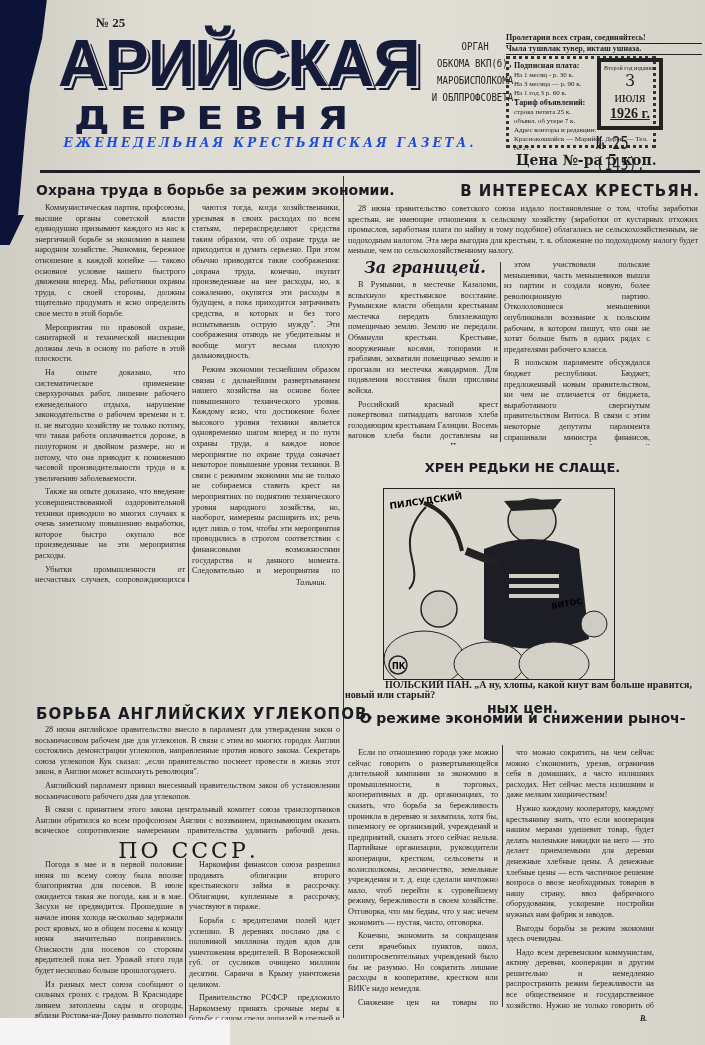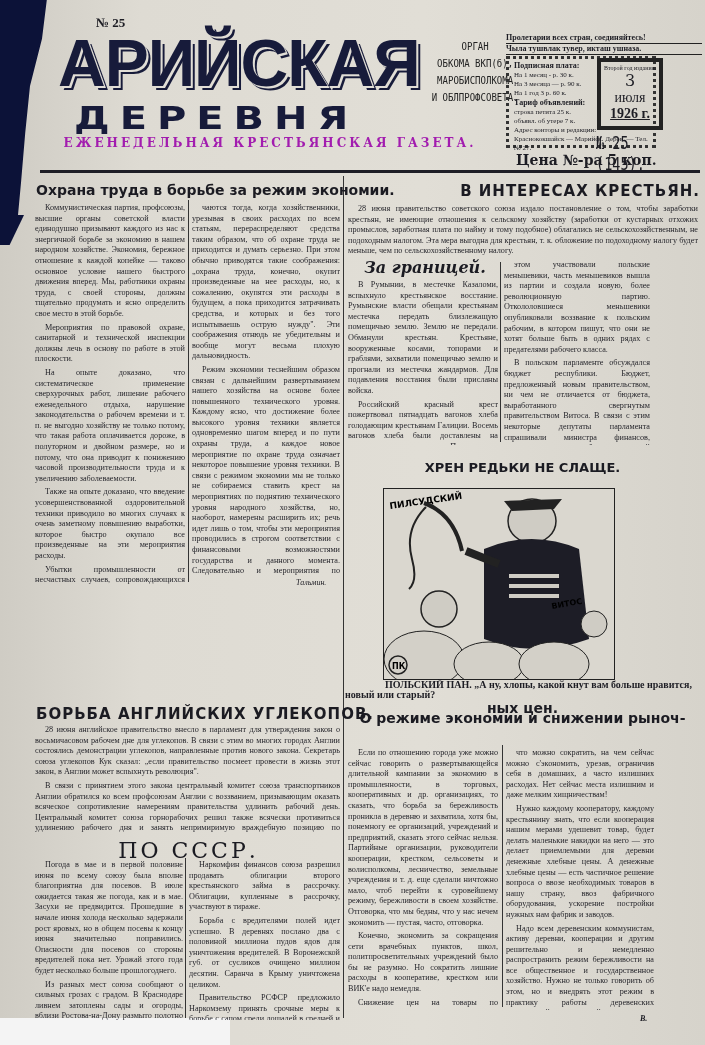--- a/index.html
+++ b/index.html
@@ -31,21 +31,21 @@
     text-shadow:2px 2px 0 #e1ded6, 4px 4px 0 #171b3a;
     text-align:right;
   }
   .title2 {
     position:absolute; left:74px; top:102px; font-family:"DejaVu Sans", sans-serif;
     font-weight:bold; font-size:40px; letter-spacing:10px; color:#171b3a; line-height:40px;
     transform:scaleY(0.8); transform-origin:top left;
   }
   .subtitle {
     position:absolute; left:60px; top:136px; width:420px; font-size:12px; font-weight:bold;
-    letter-spacing:3px; color:#a21caf; text-align:center; font-family:"DejaVu Serif", serif;
+    letter-spacing:3px; color:#1d4ed8; text-align:center; font-family:"DejaVu Serif", serif;font-style:italic;
   }
   .organ {
     position:absolute; left:430px; top:38px; width:110px; text-align:center;
     font-family:"DejaVu Sans Mono", monospace; font-size:11px; line-height:17px; color:#222;
     transform:scaleX(0.82); transform-origin:top left;
   }
   .slogan { position:absolute; left:506px; top:33px; width:196px; font-size:8px; font-weight:bold; line-height:10px; }
   .slogan div { border-bottom:1px solid #222; }
   .subbox {
     position:absolute; left:506px; top:56px; width:150px; height:92px; border:3px dotted #333;
@@ -182,20 +182,21 @@
     <circle cx="210" cy="135" r="13" fill="#cfccc4" stroke="#222"></circle>
     <circle cx="14" cy="176" r="9" fill="none" stroke="#222" stroke-width="1.5"></circle>
     <text x="8" y="180" font-size="8" font-family="DejaVu Sans" font-weight="bold">ПК</text>
   </svg>
 </div>
 <div class="caption">ПОЛЬСКИЙ ПАН. „А ну, хлопы, какой кнут вам больше нравится, новый или старый?</div>
 
 <div class="head" style="left:36px;top:705px;width:305px;font-size:15px;letter-spacing:1px;">БОРЬБА АНГЛИЙСКИХ УГЛЕКОПОВ.</div>
 <div class="body" style="left:35px;top:725px;width:305px;height:110px;">
   <p>28 июня английское правительство внесло в парламент для утверждения закон о восьмичасовом рабочем дне для углекопов. В связи с этим во многих городах Англии состоялись демонстрации углекопов, направленные против нового закона. Секретарь союза углекопов Кук сказал: „если правительство посмеет провести в жизнь этот закон, в Англии может вспыхнуть революция".</p>
+  <p>Английский парламент принял внесенный правительством закон об установлении восьмичасового рабочего дня для углекопов.</p>
   <p>В связи с принятием этого закона центральный комитет союза транспортников Англии обратился ко всем профсоюзам Англии с воззванием, призывающим оказать всяческое сопротивление намерениям правительства удлинить рабочий день. Центральный комитет союза горнорабочих решил также всячески противиться удлинению рабочего дня и занять непримиримую враждебную позицию по отношению нового закона.</p>
 </div>
 
 <div class="head" style="left:36px;top:838px;width:305px;font-size:22px;font-family:'DejaVu Serif',serif;font-weight:normal;letter-spacing:3px;">ПО СССР.</div>
 <div class="body" style="left:35px;top:860px;width:148px;height:160px;">
   <p>Погода в мае и в первой половине июня по всему союзу была вполне благоприятна для посевов. В июле ожидается такая же погода, как и в мае. Засухи не предвидится. Прошедшие в начале июня холода несколько задержали рост яровых, но в общем посевы к концу июня значительно поправились. Опасности для посевов со стороны вредителей пока нет. Урожай этого года будет несколько больше прошлогоднего.</p>
   <p>Из разных мест союза сообщают о сильных грозах с градом. В Краснодаре ливнем затоплены сады и огороды, вблизи Ростова-на-Дону размыто полотно железной дороги, в Калуге ударом молнии повреждена электрическая станция.</p>
 </div>
 <div class="body" style="left:189px;top:860px;width:151px;height:160px;">
   <p>Наркомфин финансов союза разрешил продавать облигации второго крестьянского займа в рассрочку. Облигации, купленные в рассрочку, участвуют в тираже.</p>
@@ -207,15 +208,16 @@
 <div class="head" style="left:345px;top:700px;width:355px;font-size:14px;">ных цен.</div>
 <div class="body" style="left:348px;top:748px;width:150px;height:260px;">
   <p>Если по отношению города уже можно сейчас говорить о развертывающейся длительной кампании за экономию в промышленности, в торговых, кооперативных и др. организациях, то сказать, что борьба за бережливость проникла в деревню и захватила, хотя бы, понемногу ее организаций, учреждений и предприятий, сказать этого сейчас нельзя. Партийные организации, руководители кооперации, крестком, сельсоветы и волисполкомы, лесничество, земельные учреждения и т. д. еще сделали ничтожно мало, чтоб перейти к суровейшему режиму, бережливости в своем хозяйстве. Отговорка, что мы бедны, что у нас нечем экономить — пустая, часто, отговорка.</p>
   <p>Конечно, экономить за сокращения сети врачебных пунктов, школ, политпросветительных учреждений было бы не разумно. Но сократить лишние расходы в кооперативе, крестком или ВИК'е надо немедля.</p>
   <p>Снижение цен на товары по деревенским кооперативам можно провести только бережливым отношением к кооперативной копейке.</p>
 
 </div>
 <div class="body" style="left:506px;top:748px;width:148px;height:262px;">
   <p>что можно сократить, на чем сейчас можно с'экономить, урезав, ограничив себя в домашних, а часто излишних расходах. Нет сейчас места излишним и даже мелким хищничествам!</p>
   <p>Нужно каждому кооператору, каждому крестьянину знать, что если кооперация нашим мерами удешевит товар, будет делать маленькие накидки на него — это делает приемлемыми для деревни денежные хлебные цены. А денежные хлебные цены — есть частичное решение вопроса о ввозе необходимых товаров в нашу страну, ввоз фабричного оборудования, ускорение постройки нужных нам фабрик и заводов.</p>
+  <p>Выгоды борьбы за режим экономии здесь очевидны.</p>
   <p>Надо всем деревенским коммунистам, активу деревни, кооперации и другим решительно и немедленно распространить режим бережливости на все общественное и государственное хозяйство. Нужно не только говорить об этом, но и внедрять этот режим в практику работы деревенских организаций и учреждений.</p>
 </div>
 <div class="sig" style="left:640px;top:1014px;font-weight:bold;">В.</div>
 
 </body></html>

